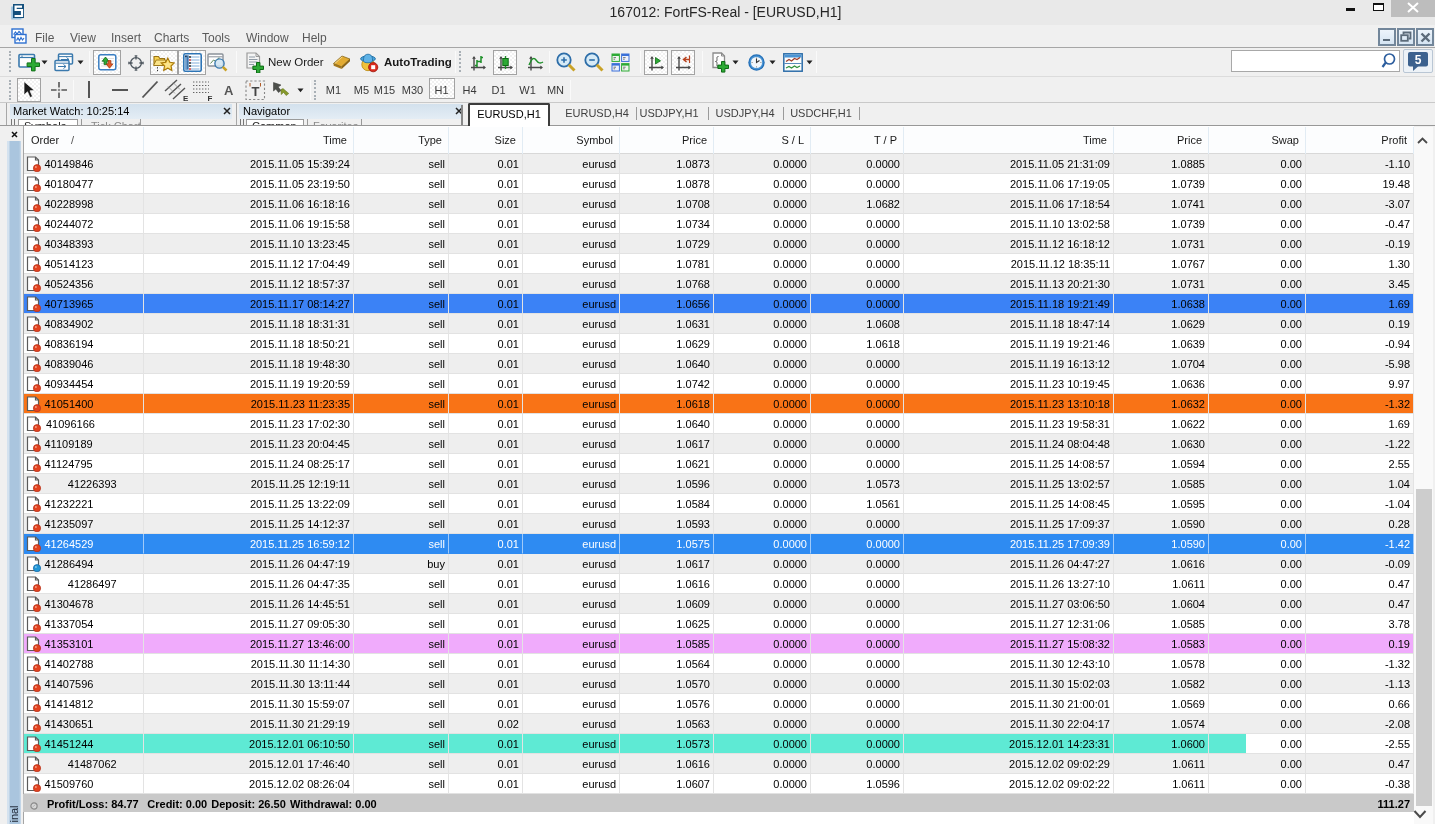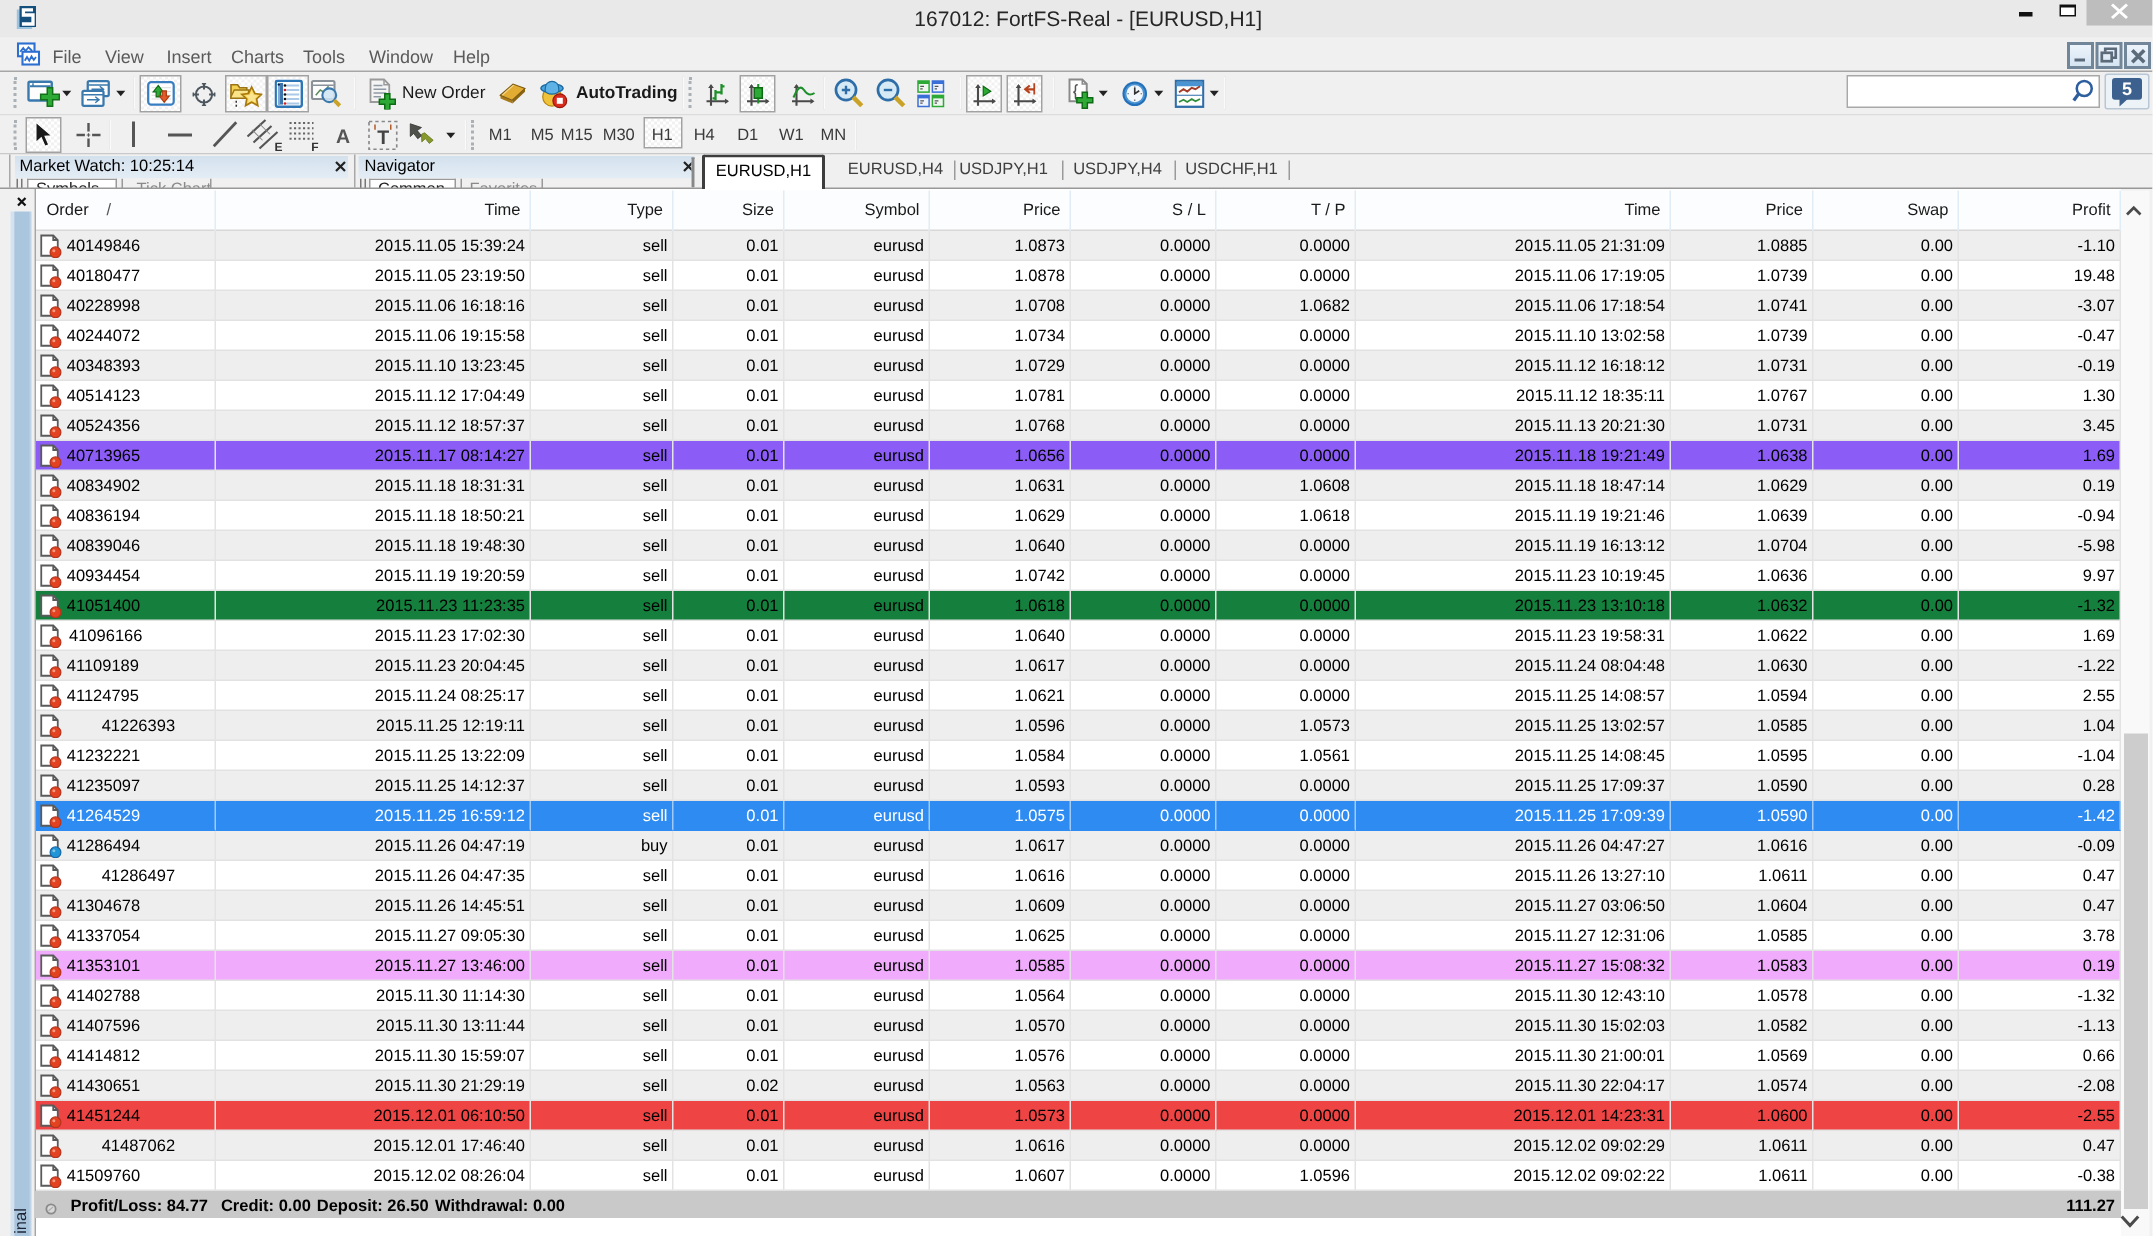--- a/index.html
+++ b/index.html
@@ -500,21 +500,21 @@
     <div class="cell" style="left:1090px;width:95px;color:#000;border-right:1px solid #e3e3e3;border-bottom:1px solid #e2e2e2">1.0731</div>
     <div class="cell" style="left:1185px;width:97px;color:#000;border-right:1px solid #e3e3e3;border-bottom:1px solid #e2e2e2">0.00</div>
     <div class="cell" style="left:1282px;width:108px;color:#000;border-right:1px solid #e3e3e3;border-bottom:1px solid #e2e2e2">3.45</div>
   </div>
 <svg style="position:absolute;left:26px;top:276px" width="16" height="16" viewBox="0 0 16 16">
     <path d="M1.5 1 L9.5 1 L12.5 4 L12.5 14.5 L1.5 14.5 Z" fill="#ffffff" stroke="#5a5a5a" stroke-width="1.2"></path>
     <path d="M9.5 1 L9.5 4 L12.5 4" fill="none" stroke="#5a5a5a" stroke-width="1.2"></path>
     <circle cx="11" cy="12.2" r="3.6" fill="#e2421f" stroke="#b8331c" stroke-width="0.8"></circle>
     <circle cx="9.9" cy="11.1" r="1.0" fill="#f29a81"></circle>
   </svg>
-<div class="abs" style="left:24px;top:294px;width:1390px;height:20px;background:#8b5cf6">
+<div class="abs" style="left:24px;top:294px;width:1390px;height:20px;background:#3b82f6">
     <div class="cell" style="left:0px;width:120px;color:#000;text-align:left;padding-left:20.5px;border-right:1px solid #e3e3e3;border-bottom:1px solid #e2e2e2">40713965</div>
     <div class="cell" style="left:120px;width:210px;color:#000;border-right:1px solid #e3e3e3;border-bottom:1px solid #e2e2e2">2015.11.17 08:14:27</div>
     <div class="cell" style="left:330px;width:95px;color:#000;border-right:1px solid #e3e3e3;border-bottom:1px solid #e2e2e2">sell</div>
     <div class="cell" style="left:425px;width:74px;color:#000;border-right:1px solid #e3e3e3;border-bottom:1px solid #e2e2e2">0.01</div>
     <div class="cell" style="left:499px;width:97px;color:#000;border-right:1px solid #e3e3e3;border-bottom:1px solid #e2e2e2">eurusd</div>
     <div class="cell" style="left:596px;width:94px;color:#000;border-right:1px solid #e3e3e3;border-bottom:1px solid #e2e2e2">1.0656</div>
     <div class="cell" style="left:690px;width:97px;color:#000;border-right:1px solid #e3e3e3;border-bottom:1px solid #e2e2e2">0.0000</div>
     <div class="cell" style="left:787px;width:93px;color:#000;border-right:1px solid #e3e3e3;border-bottom:1px solid #e2e2e2">0.0000</div>
     <div class="cell" style="left:880px;width:210px;color:#000;border-right:1px solid #e3e3e3;border-bottom:1px solid #e2e2e2">2015.11.18 19:21:49</div>
     <div class="cell" style="left:1090px;width:95px;color:#000;border-right:1px solid #e3e3e3;border-bottom:1px solid #e2e2e2">1.0638</div>
@@ -600,21 +600,21 @@
     <div class="cell" style="left:1090px;width:95px;color:#000;border-right:1px solid #e3e3e3;border-bottom:1px solid #e2e2e2">1.0636</div>
     <div class="cell" style="left:1185px;width:97px;color:#000;border-right:1px solid #e3e3e3;border-bottom:1px solid #e2e2e2">0.00</div>
     <div class="cell" style="left:1282px;width:108px;color:#000;border-right:1px solid #e3e3e3;border-bottom:1px solid #e2e2e2">9.97</div>
   </div>
 <svg style="position:absolute;left:26px;top:376px" width="16" height="16" viewBox="0 0 16 16">
     <path d="M1.5 1 L9.5 1 L12.5 4 L12.5 14.5 L1.5 14.5 Z" fill="#ffffff" stroke="#5a5a5a" stroke-width="1.2"></path>
     <path d="M9.5 1 L9.5 4 L12.5 4" fill="none" stroke="#5a5a5a" stroke-width="1.2"></path>
     <circle cx="11" cy="12.2" r="3.6" fill="#e2421f" stroke="#b8331c" stroke-width="0.8"></circle>
     <circle cx="9.9" cy="11.1" r="1.0" fill="#f29a81"></circle>
   </svg>
-<div class="abs" style="left:24px;top:394px;width:1390px;height:20px;background:#15803d">
+<div class="abs" style="left:24px;top:394px;width:1390px;height:20px;background:#f97316">
     <div class="cell" style="left:0px;width:120px;color:#000;text-align:left;padding-left:20.5px;border-right:1px solid #e3e3e3;border-bottom:1px solid #e2e2e2">41051400</div>
     <div class="cell" style="left:120px;width:210px;color:#000;border-right:1px solid #e3e3e3;border-bottom:1px solid #e2e2e2">2015.11.23 11:23:35</div>
     <div class="cell" style="left:330px;width:95px;color:#000;border-right:1px solid #e3e3e3;border-bottom:1px solid #e2e2e2">sell</div>
     <div class="cell" style="left:425px;width:74px;color:#000;border-right:1px solid #e3e3e3;border-bottom:1px solid #e2e2e2">0.01</div>
     <div class="cell" style="left:499px;width:97px;color:#000;border-right:1px solid #e3e3e3;border-bottom:1px solid #e2e2e2">eurusd</div>
     <div class="cell" style="left:596px;width:94px;color:#000;border-right:1px solid #e3e3e3;border-bottom:1px solid #e2e2e2">1.0618</div>
     <div class="cell" style="left:690px;width:97px;color:#000;border-right:1px solid #e3e3e3;border-bottom:1px solid #e2e2e2">0.0000</div>
     <div class="cell" style="left:787px;width:93px;color:#000;border-right:1px solid #e3e3e3;border-bottom:1px solid #e2e2e2">0.0000</div>
     <div class="cell" style="left:880px;width:210px;color:#000;border-right:1px solid #e3e3e3;border-bottom:1px solid #e2e2e2">2015.11.23 13:10:18</div>
     <div class="cell" style="left:1090px;width:95px;color:#000;border-right:1px solid #e3e3e3;border-bottom:1px solid #e2e2e2">1.0632</div>
@@ -940,21 +940,21 @@
     <div class="cell" style="left:1090px;width:95px;color:#000;border-right:1px solid #e3e3e3;border-bottom:1px solid #e2e2e2">1.0574</div>
     <div class="cell" style="left:1185px;width:97px;color:#000;border-right:1px solid #e3e3e3;border-bottom:1px solid #e2e2e2">0.00</div>
     <div class="cell" style="left:1282px;width:108px;color:#000;border-right:1px solid #e3e3e3;border-bottom:1px solid #e2e2e2">-2.08</div>
   </div>
 <svg style="position:absolute;left:26px;top:716px" width="16" height="16" viewBox="0 0 16 16">
     <path d="M1.5 1 L9.5 1 L12.5 4 L12.5 14.5 L1.5 14.5 Z" fill="#ffffff" stroke="#5a5a5a" stroke-width="1.2"></path>
     <path d="M9.5 1 L9.5 4 L12.5 4" fill="none" stroke="#5a5a5a" stroke-width="1.2"></path>
     <circle cx="11" cy="12.2" r="3.6" fill="#e2421f" stroke="#b8331c" stroke-width="0.8"></circle>
     <circle cx="9.9" cy="11.1" r="1.0" fill="#f29a81"></circle>
   </svg>
-<div class="abs" style="left:24px;top:734px;width:1390px;height:20px;background:#ef4444">
+<div class="abs" style="left:24px;top:734px;width:1222px;height:20px;background:#5eead4">
     <div class="cell" style="left:0px;width:120px;color:#000;text-align:left;padding-left:20.5px;border-right:1px solid #e3e3e3;border-bottom:1px solid #e2e2e2">41451244</div>
     <div class="cell" style="left:120px;width:210px;color:#000;border-right:1px solid #e3e3e3;border-bottom:1px solid #e2e2e2">2015.12.01 06:10:50</div>
     <div class="cell" style="left:330px;width:95px;color:#000;border-right:1px solid #e3e3e3;border-bottom:1px solid #e2e2e2">sell</div>
     <div class="cell" style="left:425px;width:74px;color:#000;border-right:1px solid #e3e3e3;border-bottom:1px solid #e2e2e2">0.01</div>
     <div class="cell" style="left:499px;width:97px;color:#000;border-right:1px solid #e3e3e3;border-bottom:1px solid #e2e2e2">eurusd</div>
     <div class="cell" style="left:596px;width:94px;color:#000;border-right:1px solid #e3e3e3;border-bottom:1px solid #e2e2e2">1.0573</div>
     <div class="cell" style="left:690px;width:97px;color:#000;border-right:1px solid #e3e3e3;border-bottom:1px solid #e2e2e2">0.0000</div>
     <div class="cell" style="left:787px;width:93px;color:#000;border-right:1px solid #e3e3e3;border-bottom:1px solid #e2e2e2">0.0000</div>
     <div class="cell" style="left:880px;width:210px;color:#000;border-right:1px solid #e3e3e3;border-bottom:1px solid #e2e2e2">2015.12.01 14:23:31</div>
     <div class="cell" style="left:1090px;width:95px;color:#000;border-right:1px solid #e3e3e3;border-bottom:1px solid #e2e2e2">1.0600</div>

